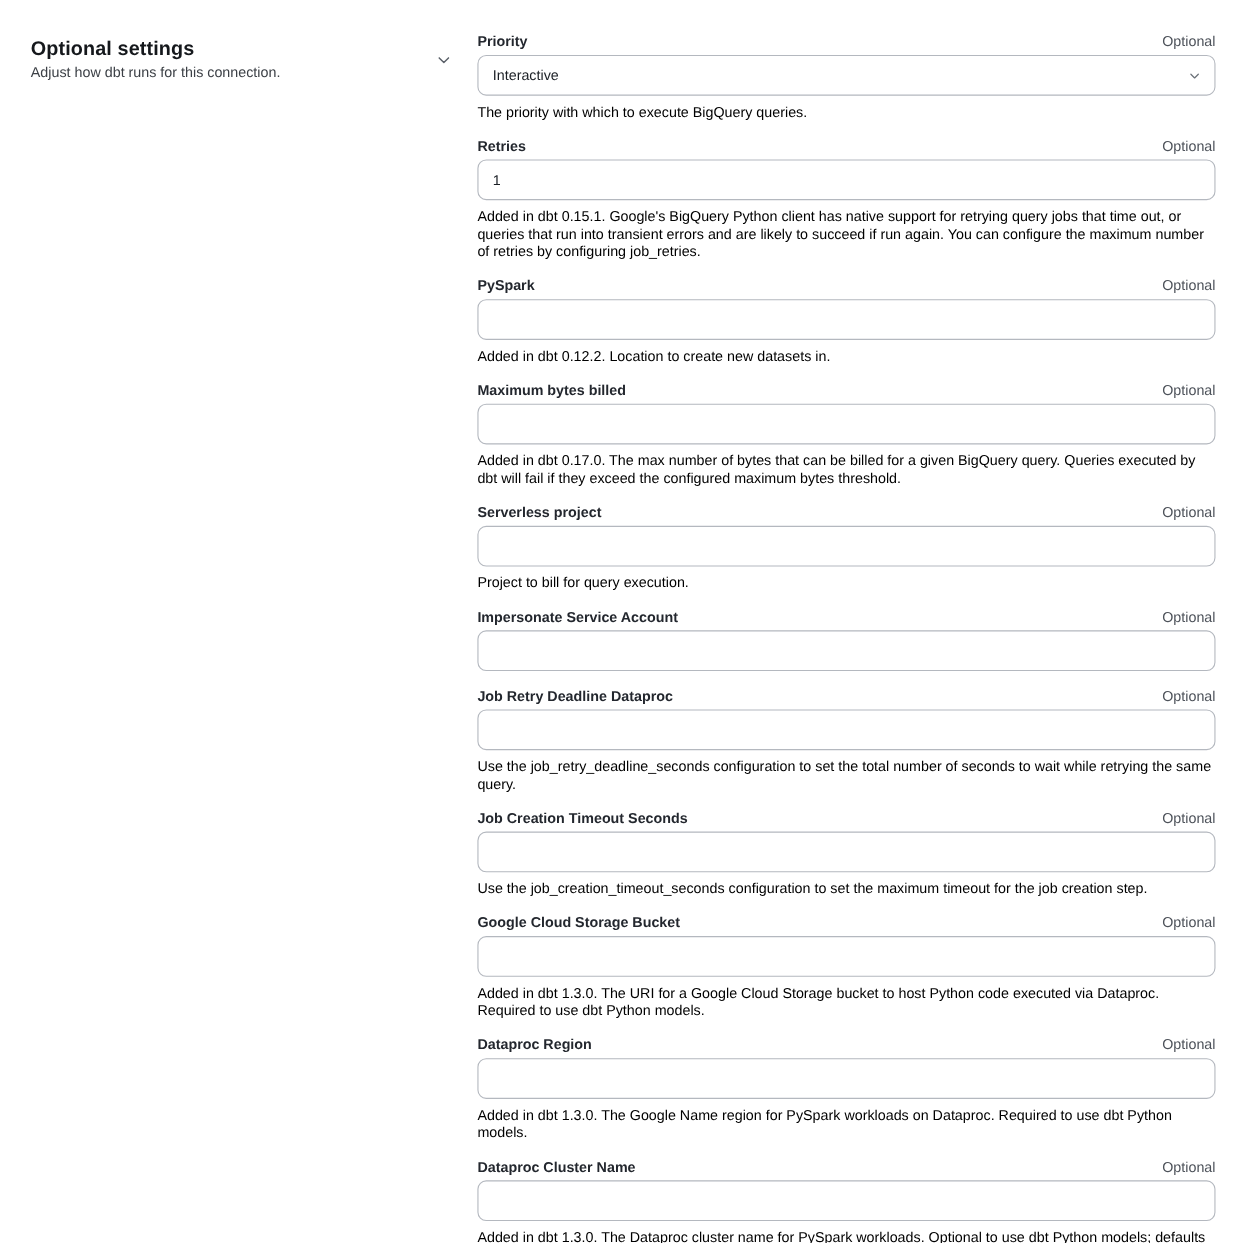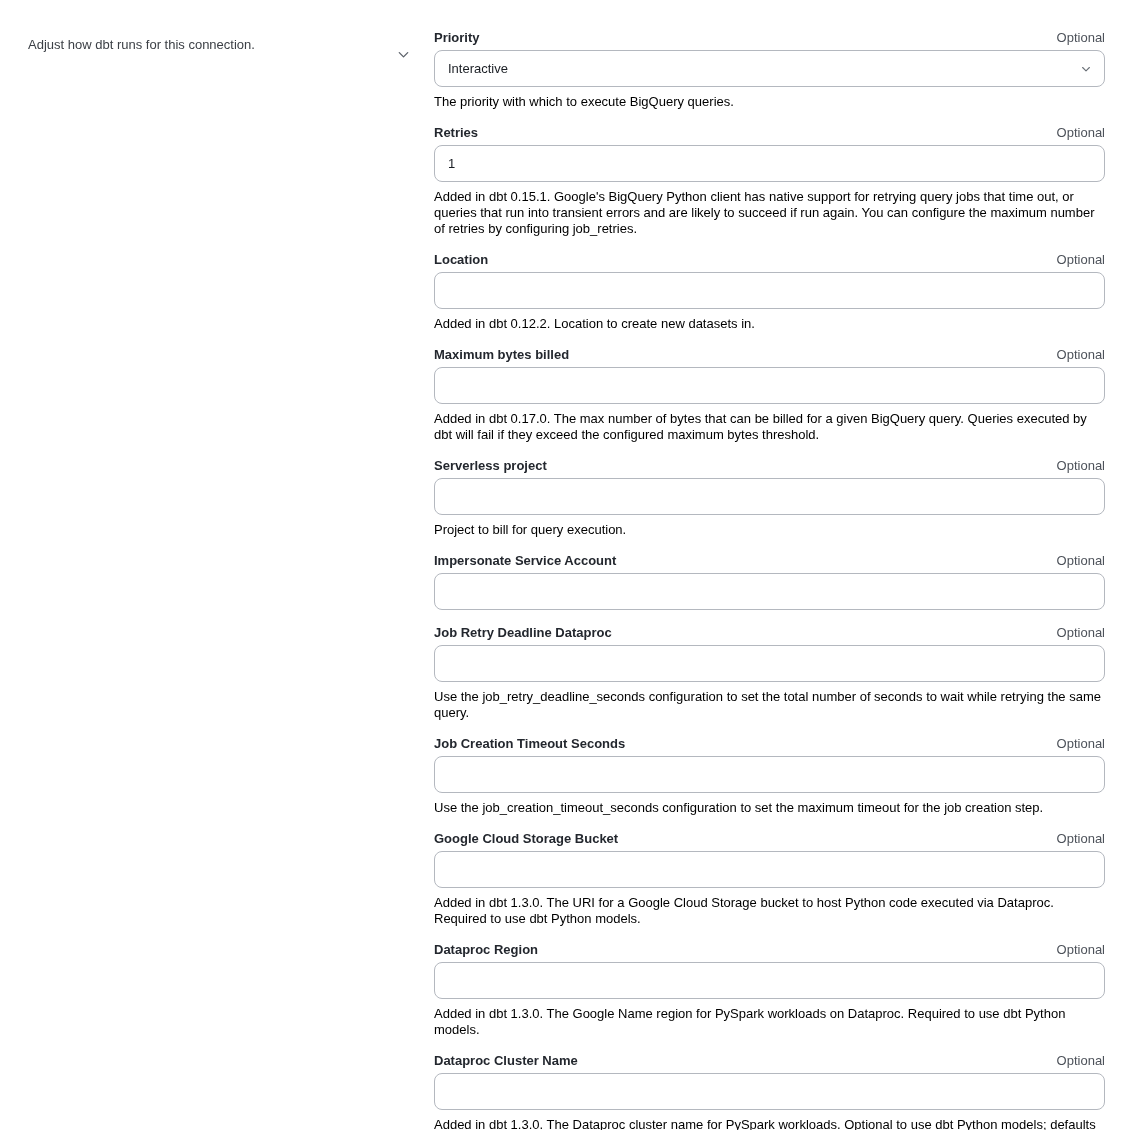--- a/index.html
+++ b/index.html
@@ -96,20 +96,21 @@
     font-size: 13px;
     line-height: 16px;
     color: #000000;
     margin-top: 7px;
   }
 </style>
 </head>
 <body>
 
 <div class="section-header">
+  <h2 class="section-title">Optional settings</h2>
   <p class="section-subtitle">Adjust how dbt runs for this connection.</p>
 </div>
 
 <button class="collapse-btn" aria-label="Collapse section">
   <span>
     <svg width="15" height="15" viewBox="0 0 16 16" fill="none">
       <path d="M3.5 6l4.5 4.5L12.5 6" stroke="currentColor" stroke-width="1.4" stroke-linecap="round" stroke-linejoin="round"></path>
     </svg>
   </span>
 </button>
@@ -123,21 +124,21 @@
       <div class="select-wrap"><select class="styled-select"><option>Interactive</option></select><span class="select-chevron"><svg width="12" height="12" viewBox="0 0 16 16" fill="none">
             <path d="M3.5 6l4.5 4.5L12.5 6" stroke="currentColor" stroke-width="1.5" stroke-linecap="round" stroke-linejoin="round"></path>
           </svg></span></div>
       <div class="field-help">The priority with which to execute BigQuery queries.</div>
     </div>
     <div class="field"><div class="field-head">
         <label class="field-label">Retries</label>
         <span class="optional-badge">Optional</span>
       </div><input type="text" class="text-input" value="1" style=""><div class="field-help">Added in dbt 0.15.1. Google's BigQuery Python client has native support for retrying query jobs that time out, or queries that run into transient errors and are likely to succeed if run again. You can configure the maximum number of retries by configuring job_retries.</div></div>
     <div class="field"><div class="field-head">
-        <label class="field-label">Location</label>
+        <label class="field-label">PySpark</label>
         <span class="optional-badge">Optional</span>
       </div><input type="text" class="text-input" value="" style=""><div class="field-help">Added in dbt 0.12.2. Location to create new datasets in.</div></div>
     <div class="field"><div class="field-head">
         <label class="field-label">Maximum bytes billed</label>
         <span class="optional-badge">Optional</span>
       </div><input type="text" class="text-input" value="" style=""><div class="field-help">Added in dbt 0.17.0. The max number of bytes that can be billed for a given BigQuery query. Queries executed by dbt will fail if they exceed the configured maximum bytes threshold.</div></div>
     <div class="field"><div class="field-head">
         <label class="field-label">Serverless project</label>
         <span class="optional-badge">Optional</span>
       </div><input type="text" class="text-input" value="" style=""><div class="field-help">Project to bill for query execution.</div></div>

